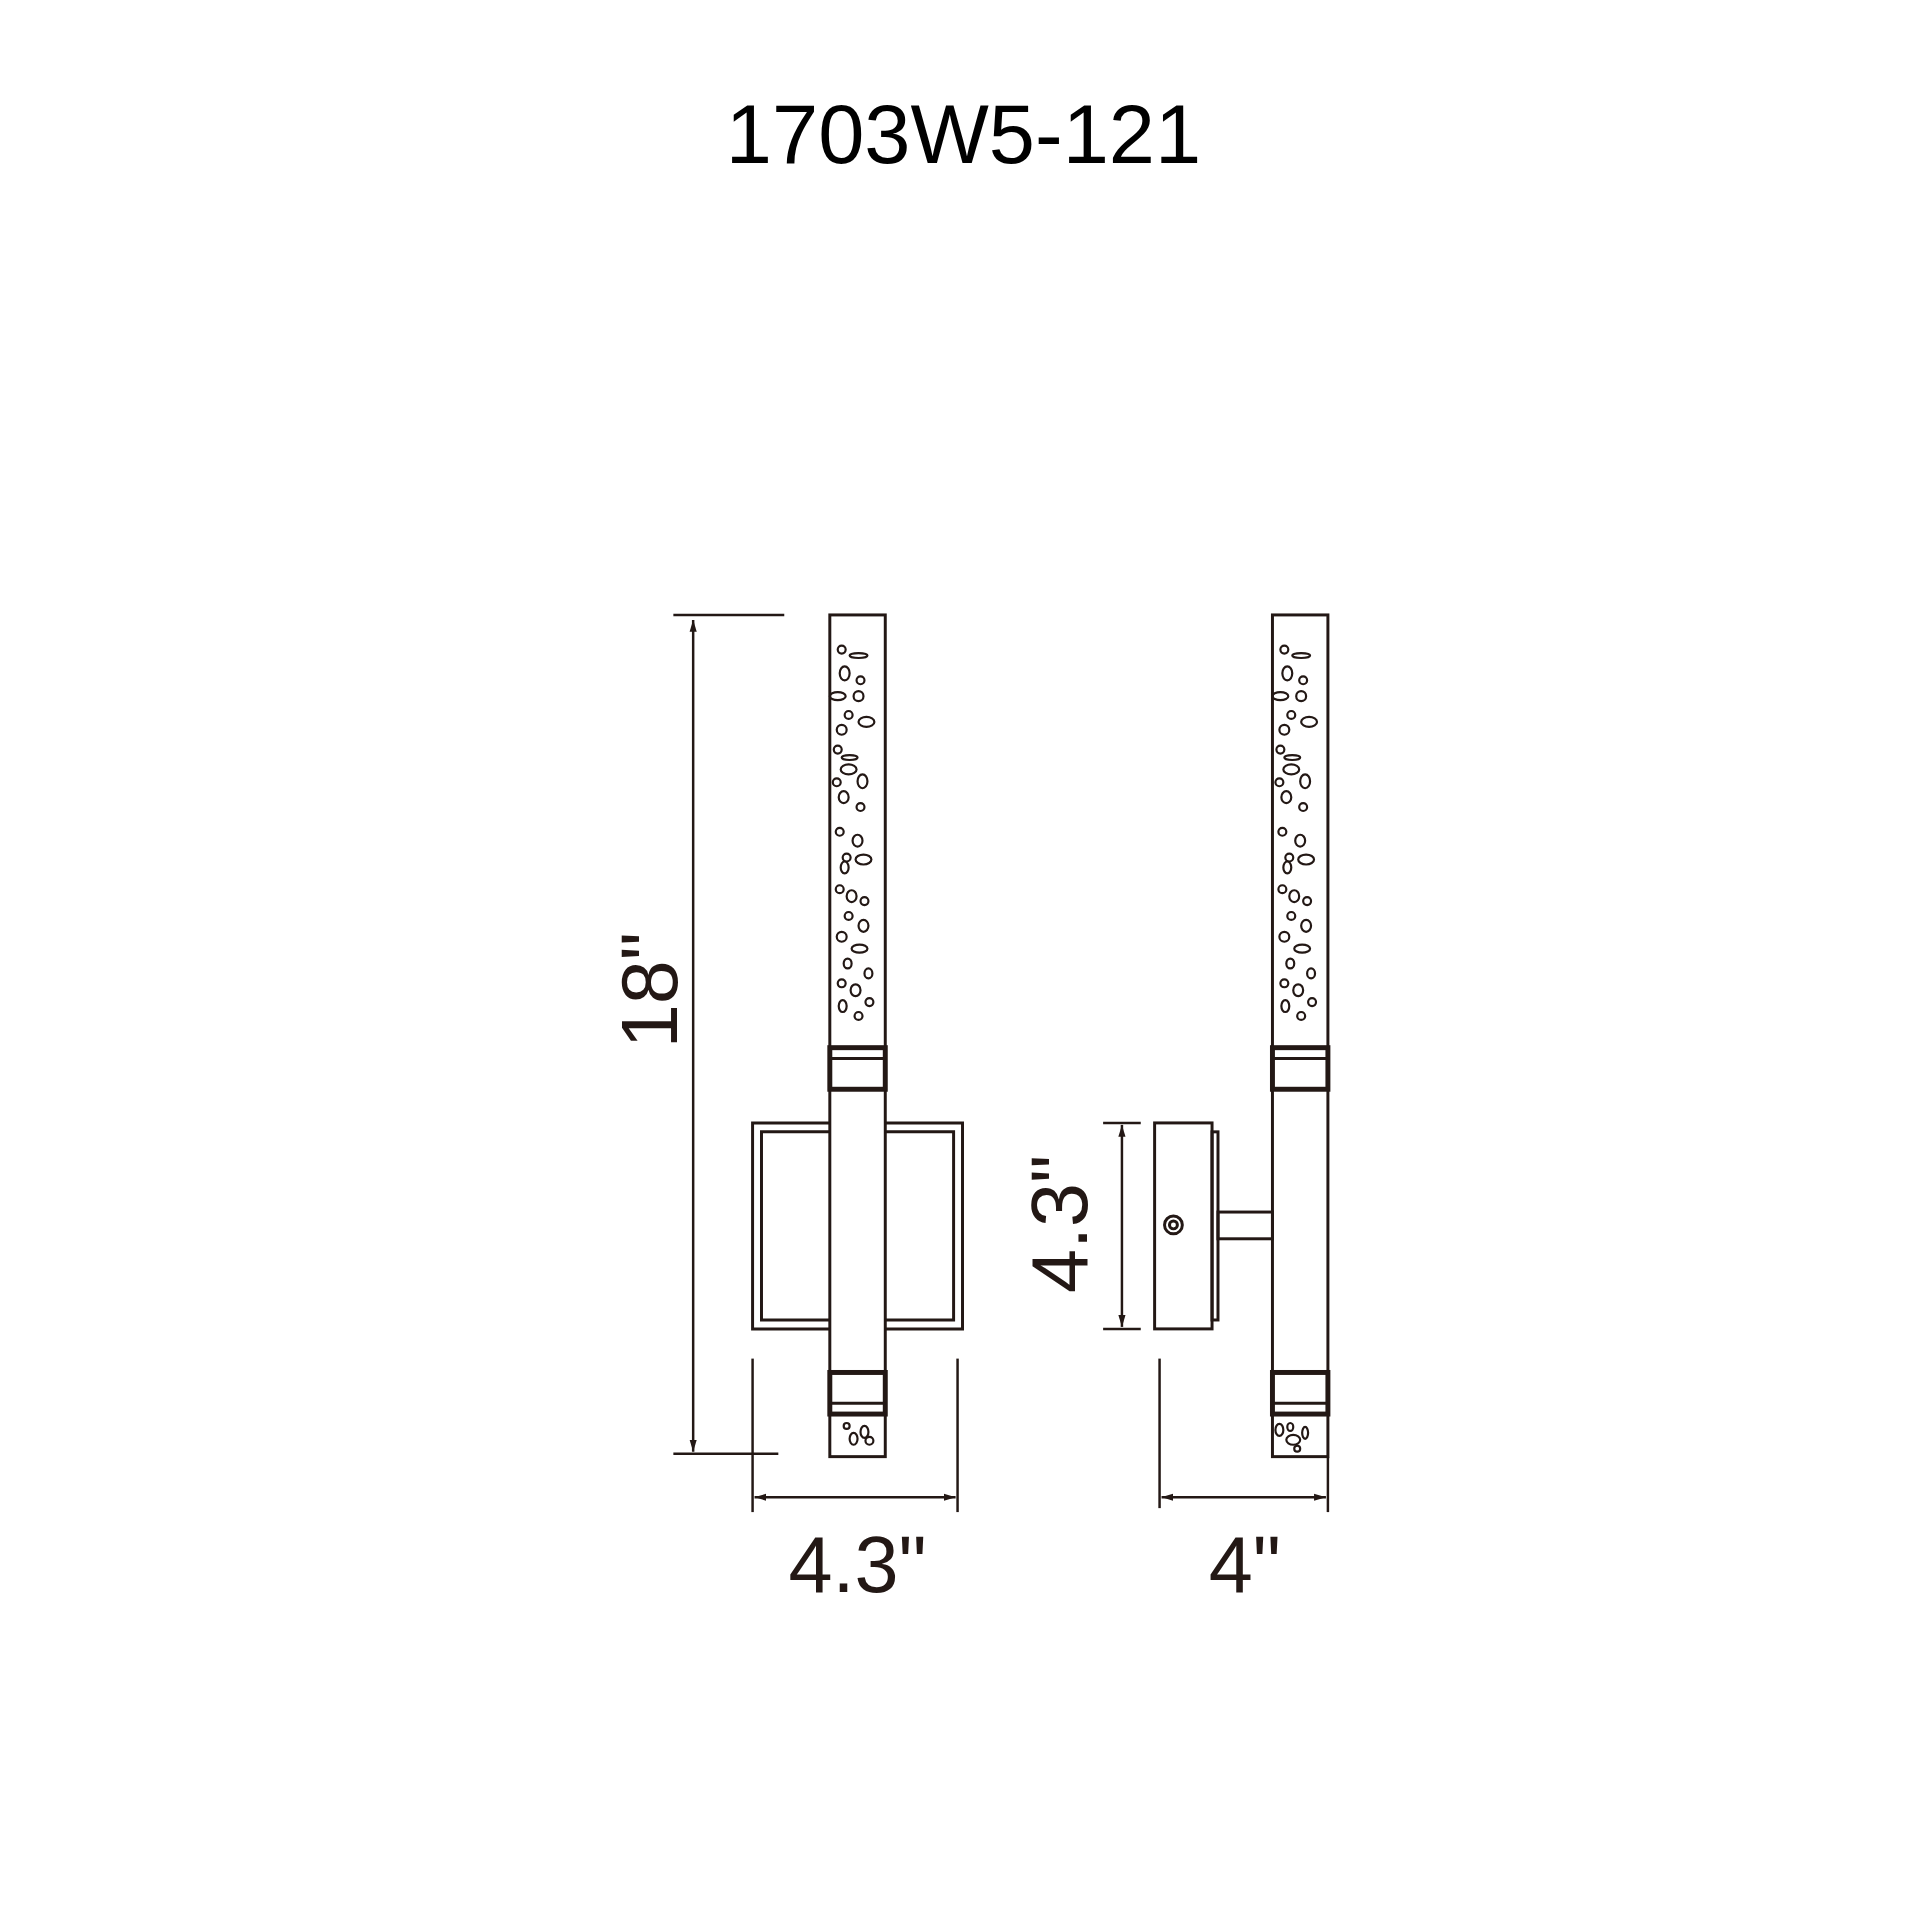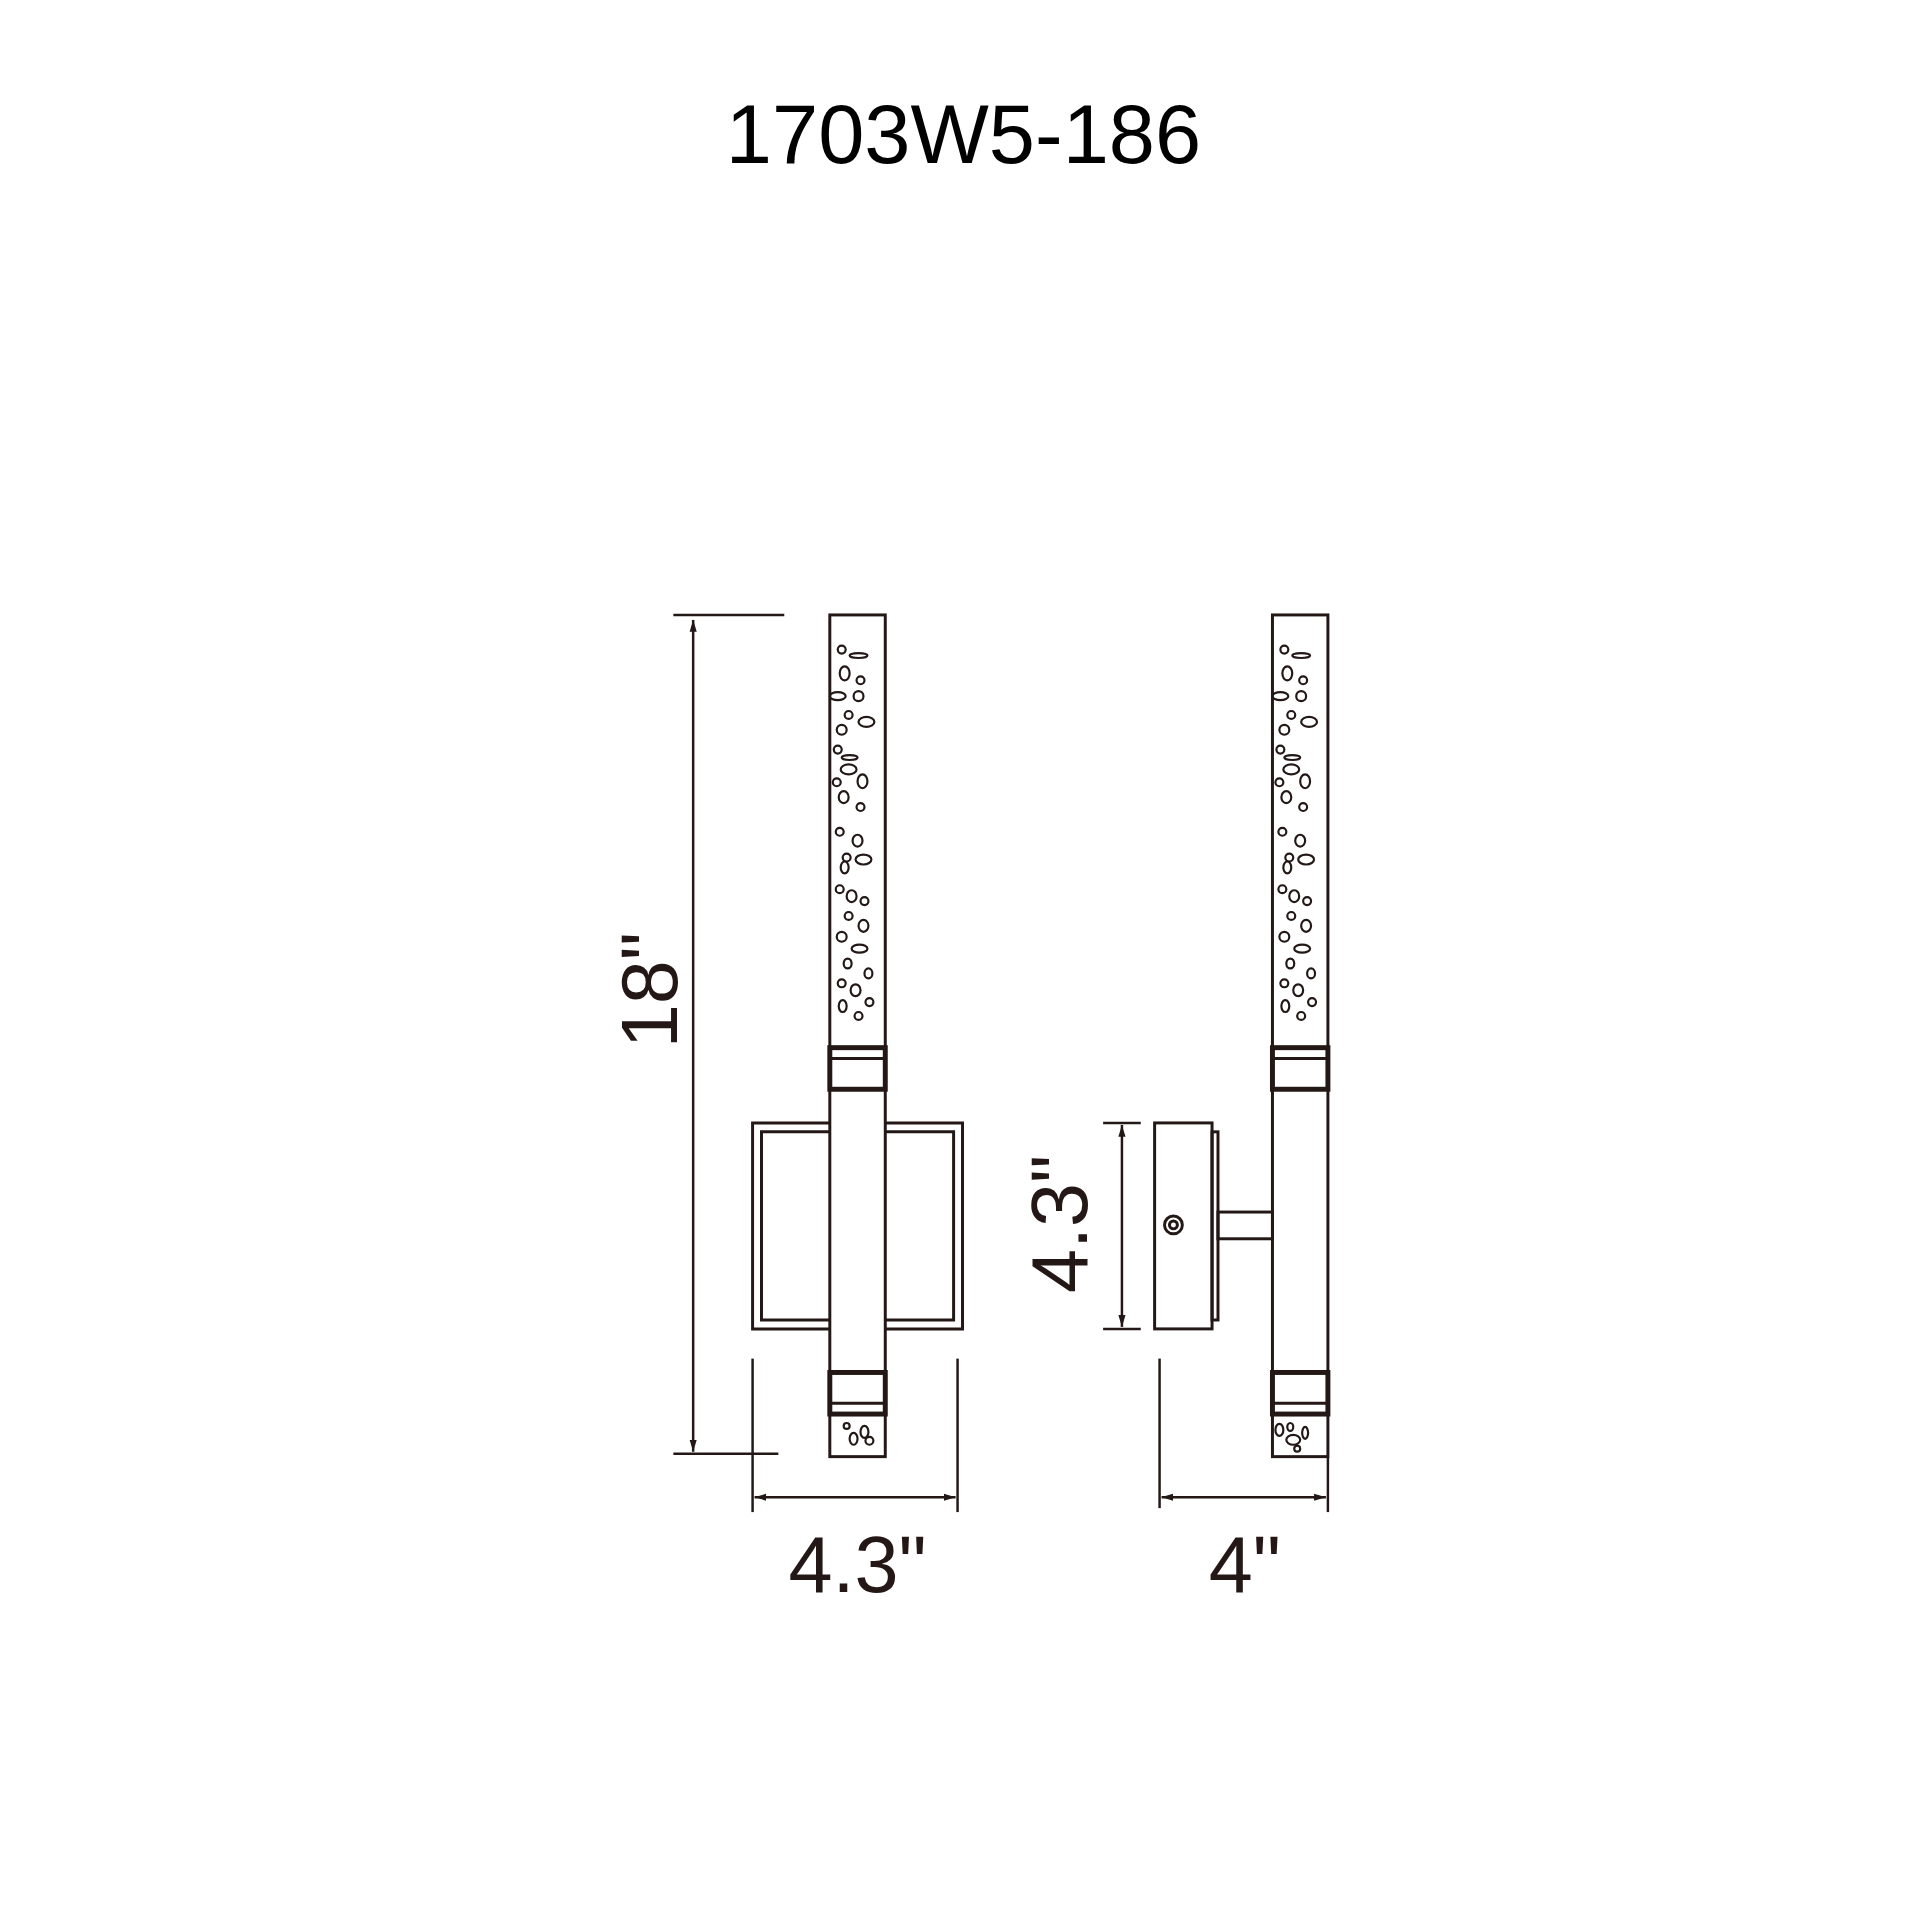--- a/index.html
+++ b/index.html
@@ -8,21 +8,21 @@
     position:absolute; left:0; top:87px; width:1927px; text-align:center;
     font-family:"Liberation Sans", sans-serif; font-size:83px; color:#000;
     letter-spacing:0px;
   }
   svg.drawing { position:absolute; left:0; top:0; }
   .dimtxt { font-family:"Liberation Sans", sans-serif; fill:#231815; }
 </style>
 </head>
 <body>
 
-<div class="title">1703W5-186</div>
+<div class="title">1703W5-121</div>
 
 <svg class="drawing" width="1927" height="1927" viewBox="0 0 1946 1946" xmlns="http://www.w3.org/2000/svg">
   <defs>
     <marker id="arr" viewBox="0 0 10 10" refX="10" refY="5" markerWidth="12" markerHeight="12" orient="auto-start-reverse" markerUnits="userSpaceOnUse">
       <path d="M0,2 L10,5 L0,8 z" fill="#231815"></path>
     </marker>
     <g id="bubbles">
       <ellipse cx="850" cy="656" rx="4" ry="4"></ellipse>
       <ellipse cx="867" cy="662" rx="9" ry="2.5"></ellipse>
       <ellipse cx="853" cy="680" rx="5" ry="7"></ellipse>

